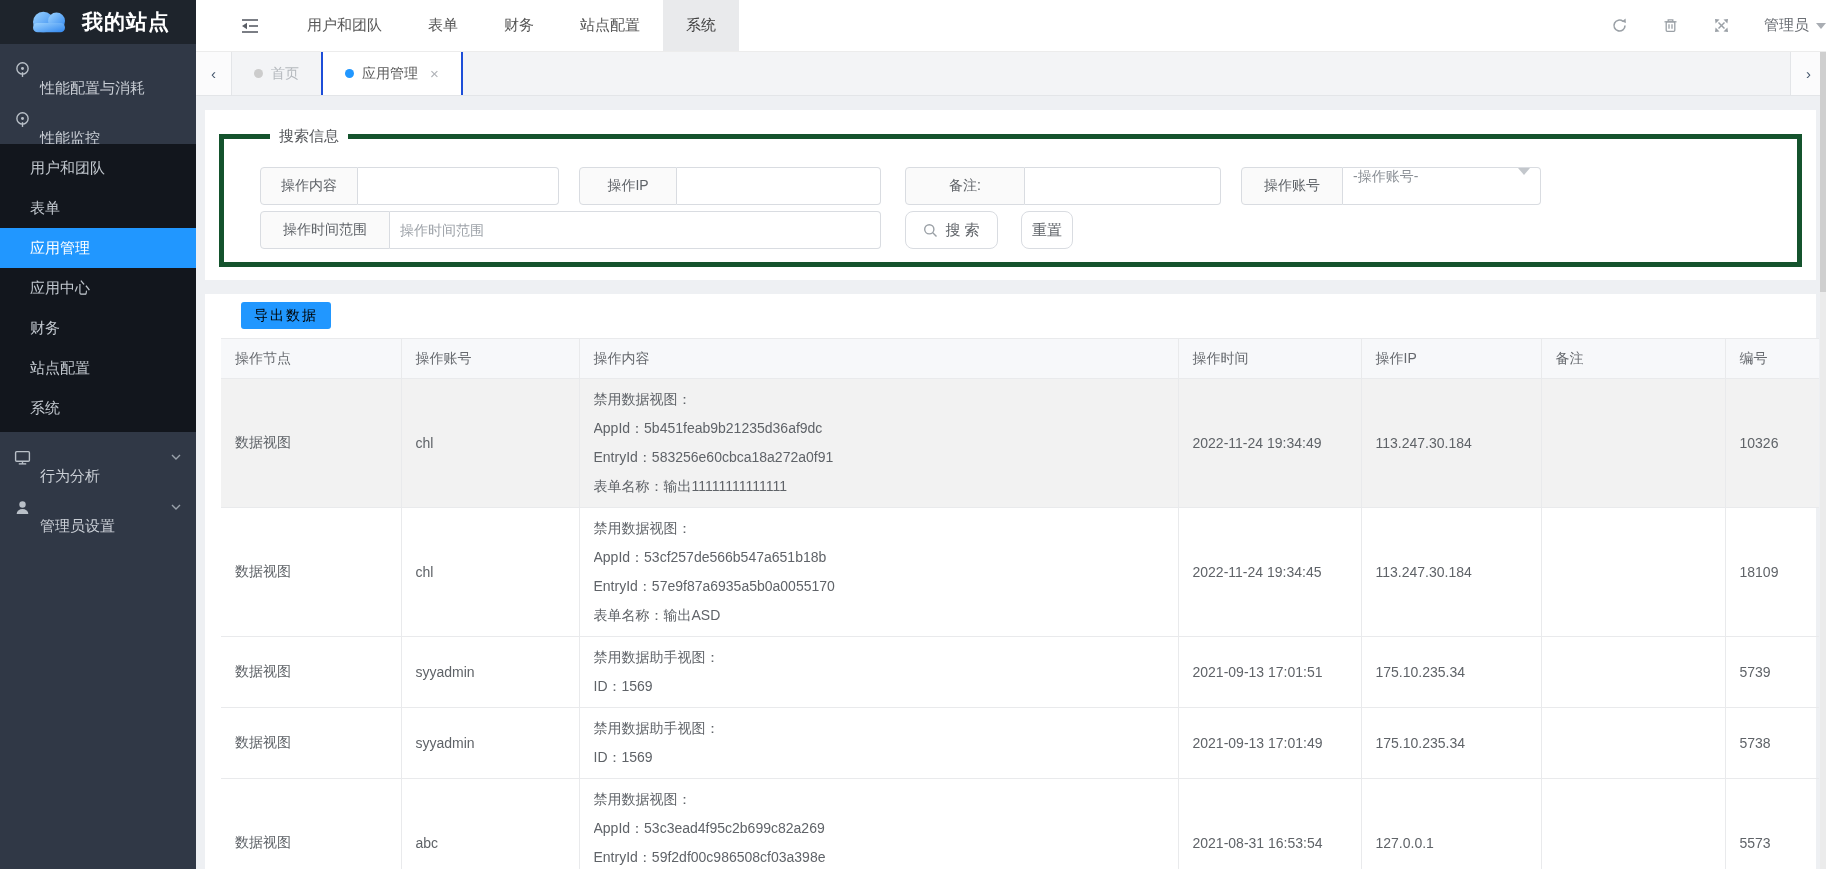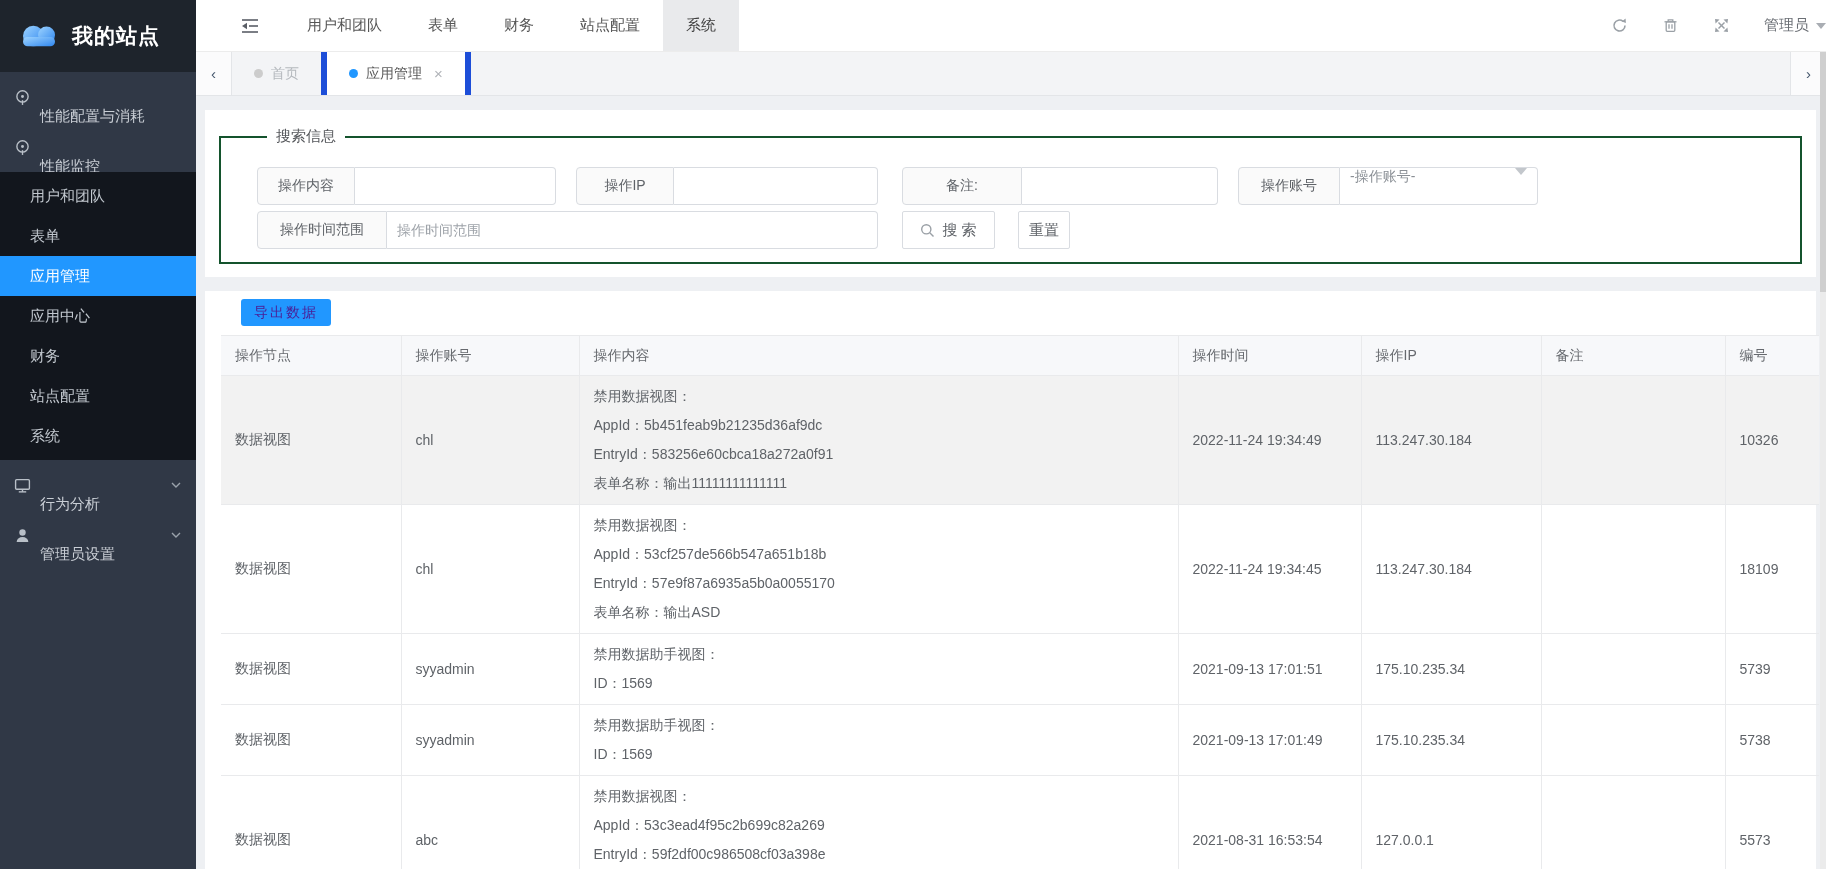--- a/index.html
+++ b/index.html
@@ -2,21 +2,21 @@
 <html><head>
 <meta charset="utf-8">
 <style>
   * { margin:0; padding:0; box-sizing:border-box; }
   html,body { width:1826px; height:869px; overflow:hidden;
     font-family:"Liberation Sans","DejaVu Sans",sans-serif; background:#eef0f3; }
   .app { display:flex; width:1826px; height:869px; }
 
   
   .sidebar { width:196px; height:100%; background:#303846; flex:0 0 196px; display:flex; flex-direction:column; }
-  .logo { height:72px; background:#1e242c; display:flex; align-items:center; padding-left:16px; gap:10px;text-align:center; }
+  .logo { height:44px; background:#1e242c; display:flex; align-items:center; padding-left:26px; gap:10px;text-align:center; }
   .logo-text { color:#fff; font-size:21px; font-weight:bold; letter-spacing:1px; }
   .side-item { height:50px; display:flex; align-items:center; padding:0 14px; color:#c9ced5; font-size:15px; cursor:pointer; }
   .side-item .s-ico { width:17px; height:17px; margin-right:9px; flex:0 0 17px; }
   .side-item .s-label { flex:1;margin-top:39px; }
   .side-item .chev { width:12px; height:12px; }
   .submenu { background:#12161d; padding:4px 0; }
   .sub-item { height:40px; display:flex; align-items:center; padding-left:30px; color:#c2c8cf; font-size:15px; cursor:pointer; }
   .sub-item.active { background:#2197ff; color:#fff; }
 
   
@@ -28,55 +28,55 @@
   .topnav-item { display:flex; align-items:center; padding:0 23px; font-size:15px; color:#555; cursor:pointer; }
   .topnav-item.active { background:#e9eaec; color:#404040; }
   .topbar-right { margin-left:auto; display:flex; align-items:center; gap:34px; }
   .tb-ico { width:17px; height:17px; cursor:pointer; }
   .userbox { display:flex; align-items:center; gap:7px; color:#6b6f75; font-size:15px; cursor:pointer; }
   .caret-down { width:0; height:0; border-left:5px solid transparent; border-right:5px solid transparent; border-top:6px solid #a9adb3; }
 
   .tabbar { height:44px; background:#f3f4f6; border-bottom:1px solid #e3e5e8; display:flex; align-items:stretch; }
   .tab-arrow { width:36px; display:flex; align-items:center; justify-content:center; background:#fbfbfc; border-right:1px solid #e3e5e8; cursor:pointer; font-size:15px; color:#44566c; }
   .tab-arrow.right { margin-left:auto; border-right:none; border-left:1px solid #e3e5e8; }
-  .tab { display:flex; align-items:center; gap:8px; padding:0 22px; font-size:14px; color:#b4b8bd; border-right:6px solid #1d4ed8; cursor:pointer; }
+  .tab { display:flex; align-items:center; gap:8px; padding:0 22px; font-size:14px; color:#b4b8bd; border-right:2px solid #1d4ed8; cursor:pointer; }
   .tab .dot { width:9px; height:9px; border-radius:50%; background:#ccc; }
   .tab.active { background:#fff; color:#595959; }
   .tab.active .dot { background:#2197ff; }
   .tab-close { color:#b0b3b8; font-size:15px; margin-left:4px; cursor:pointer; }
 
   .content { flex:1; padding:14px 10px 0 9px; overflow:hidden; position:relative; }
   .panel { background:#fff; }
 
   
   .search-panel { padding:17px 14px 13px; margin-bottom:14px; }
-  fieldset { border:2px solid #14532d; padding:21px 10px 13px 36px; }
+  fieldset { border:5px solid #14532d; padding:21px 10px 13px 36px; }
   legend { margin-left:10px; padding:0 9px; font-size:15px; color:#56585c; }
   .form-row { display:flex; align-items:center; }
   .form-row + .form-row { margin-top:6px; }
   .igroup { display:flex; height:38px; }
   .ilabel { display:flex; align-items:center; justify-content:center; background:#fafafa; border:1px solid #d9dce1; border-radius:4px 0 0 4px; color:#5f6368; font-size:14px; padding:0 4px; }
   .igroup input, .select-box { border:1px solid #d9dce1; border-left:none; border-radius:0 4px 4px 0; font-size:14px; color:#333; padding:0 10px; outline:none; background:#fff; font-family:inherit; }
   .igroup input::placeholder { color:#9ea3a9; }
   .w-lab1{width:98px;} .w-in1{width:201px;}
   .w-lab2{width:98px;} .w-in2{width:204px;}
   .w-lab3{width:120px;} .w-in3{width:196px;}
   .w-lab4{width:102px;}
   .select-box{ width:198px; display:flex; align-items:flex-start; justify-content:space-between; color:#8a8f95; cursor:pointer; }
   .sel-caret{ width:0;height:0;border-left:6px solid transparent;border-right:6px solid transparent;border-top:7px solid #c3c7cc; }
   .w-lab5{width:130px;} .w-in5{width:491px;}
   .g1{margin-right:20px;} .g2{margin-right:24px;} .g3{margin-right:20px;}
-  .btn { height:38px; background:#fff; border:1px solid #d9dce1; border-radius:2px; font-size:15px; color:#5f6368; display:flex; align-items:center; justify-content:center; cursor:pointer; font-family:inherit; }
+  .btn { height:38px; background:#fff; border:1px solid #d9dce1; border-radius:8px; font-size:15px; color:#5f6368; display:flex; align-items:center; justify-content:center; cursor:pointer; font-family:inherit; }
   .search-btn { width:93px; margin-left:24px; gap:7px; }
   .reset-btn { width:52px; margin-left:23px; }
   .mag { width:15px; height:15px; }
 
   
   .table-panel { padding:8px 16px 16px; min-height:589px; }
-  .export-btn { margin:0 0 9px 20px; height:27px; padding:0 13px; background:#2197ff; color:#4c1d95; border:none; border-radius:3px; font-size:14px; letter-spacing:2px; cursor:pointer; font-family:inherit; }
+  .export-btn { margin:0 0 9px 20px; height:27px; padding:0 13px; background:#2197ff; color:#000000; border:none; border-radius:3px; font-size:14px; letter-spacing:2px; cursor:pointer; font-family:inherit; }
   table.data-table { width:100%; border-collapse:collapse; table-layout:fixed; }
   .data-table th, .data-table td { border-right:1px solid #e9eaec; border-bottom:1px solid #e9eaec; font-weight:normal; text-align:left; padding:6px 14px; font-size:14px; color:#5f6368; vertical-align:middle; }
   .data-table th:last-child, .data-table td:last-child { border-right:none; }
   .data-table thead th { background:#f7f8fa; border-top:1px solid #e9eaec; height:40px; padding:0 14px; color:#66696e; }
   .data-table tr.hl td { background:#f2f2f2; }
   .cline { line-height:29px; white-space:nowrap; overflow:hidden; }
 
   .scroll-strip { position:absolute; right:0; top:52px; width:6px; height:817px; background:#ebebeb; }
   .scroll-thumb { width:6px; height:240px; background:#cfcfcf; }
   svg { display:block; }

